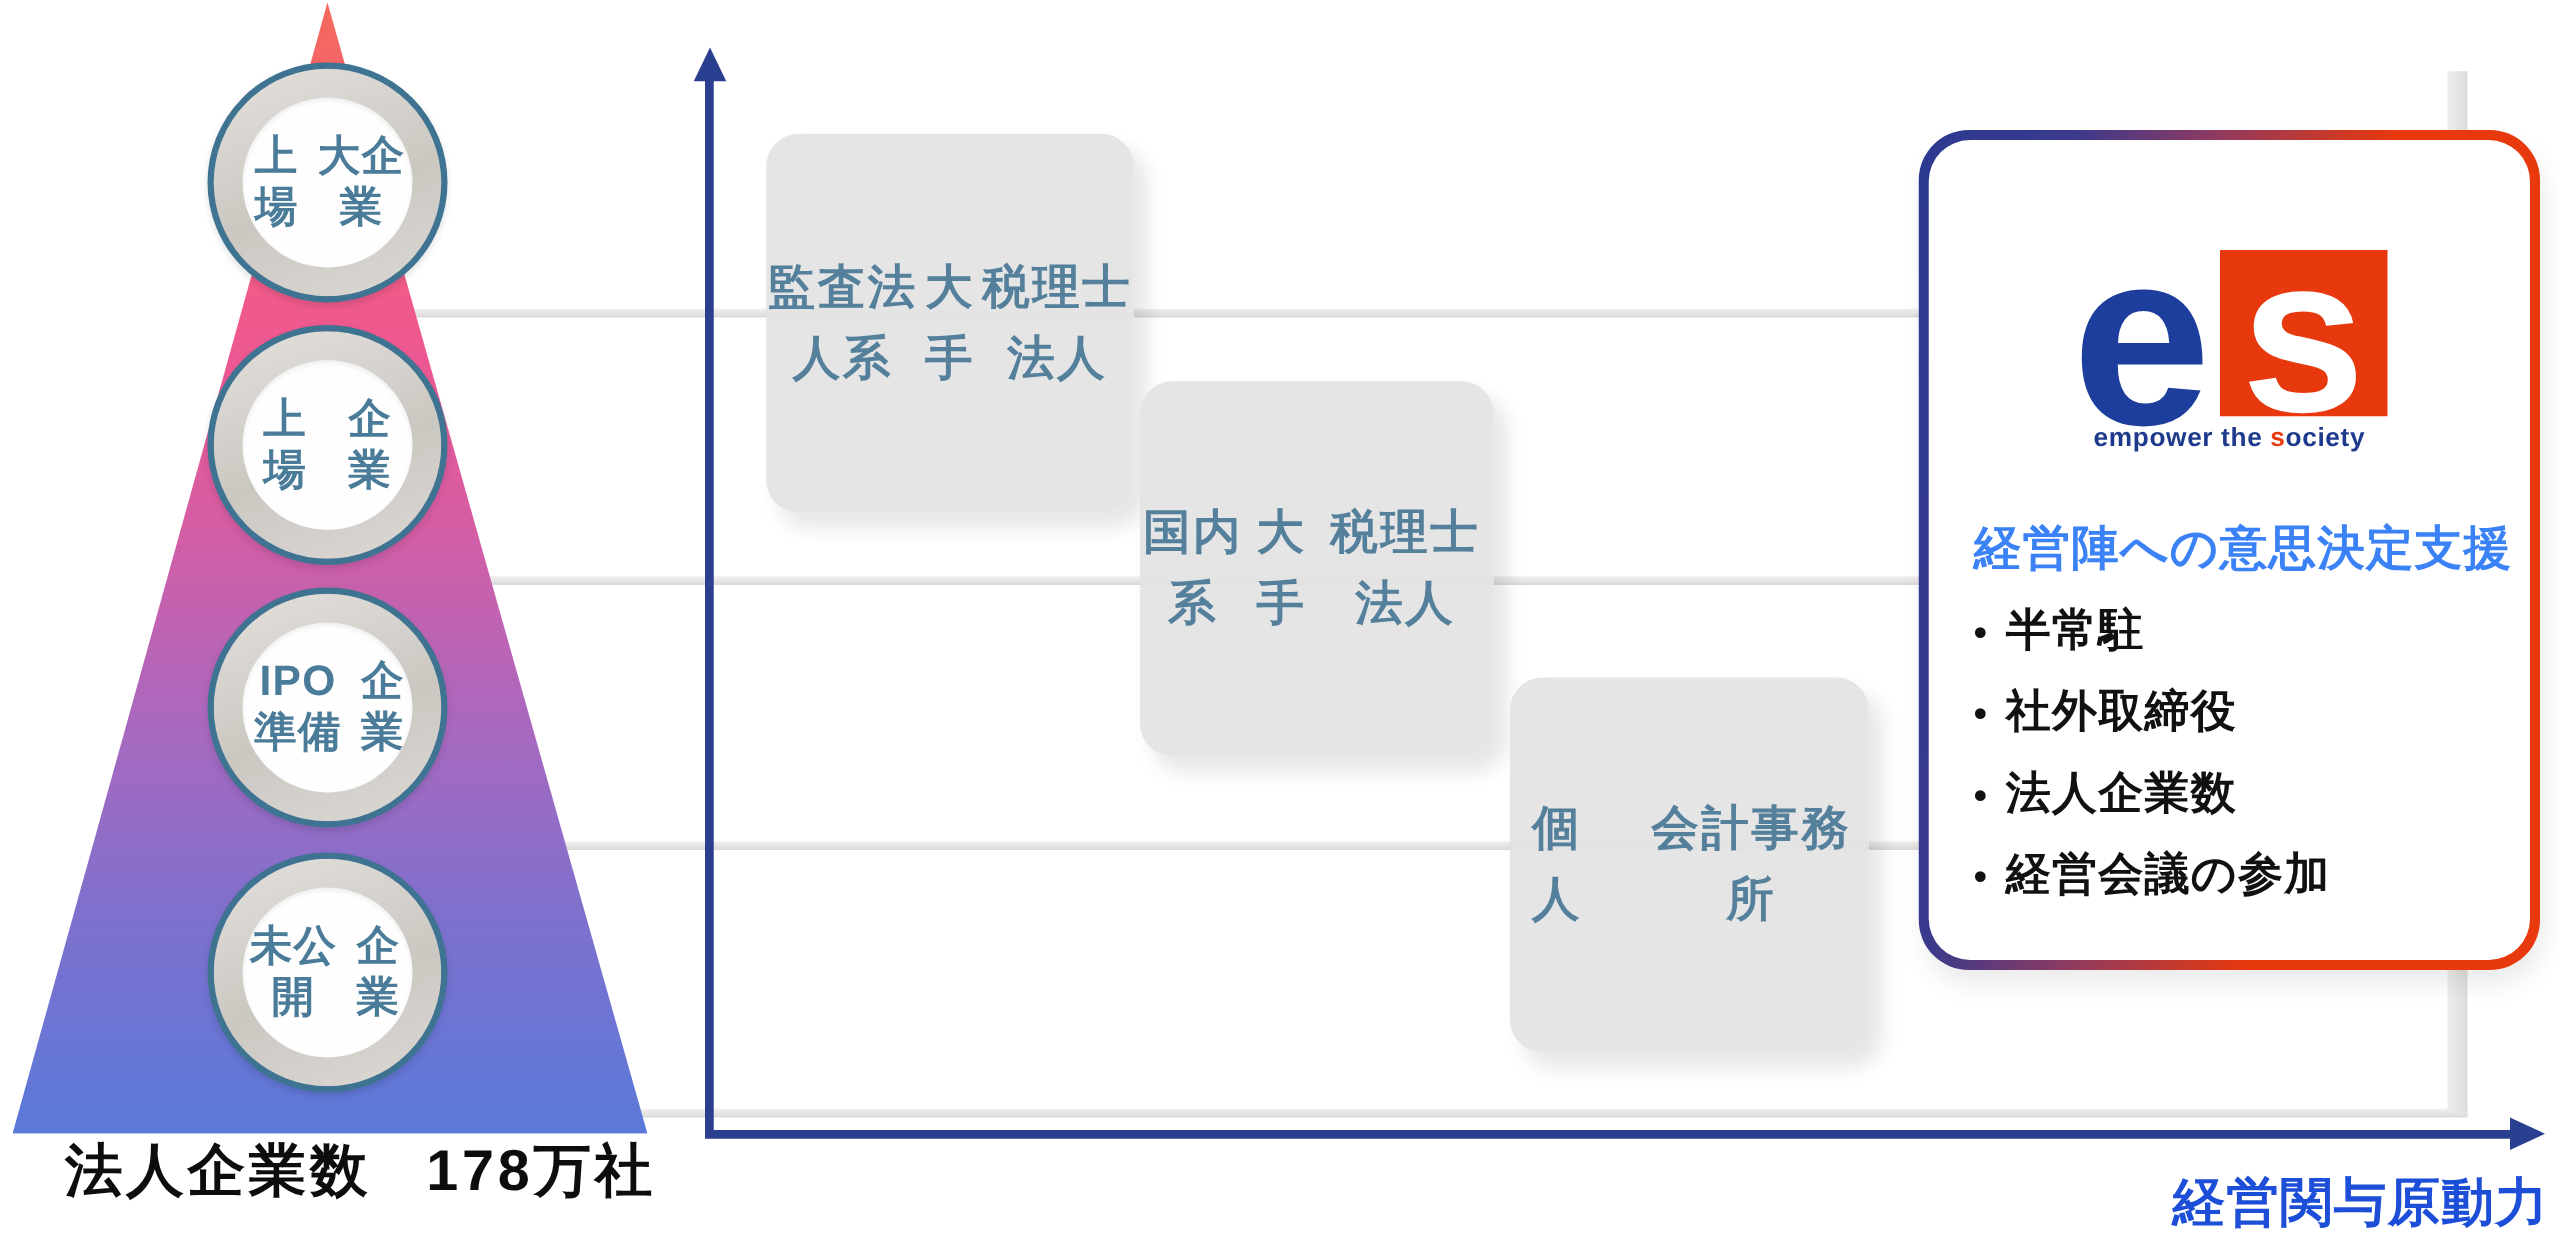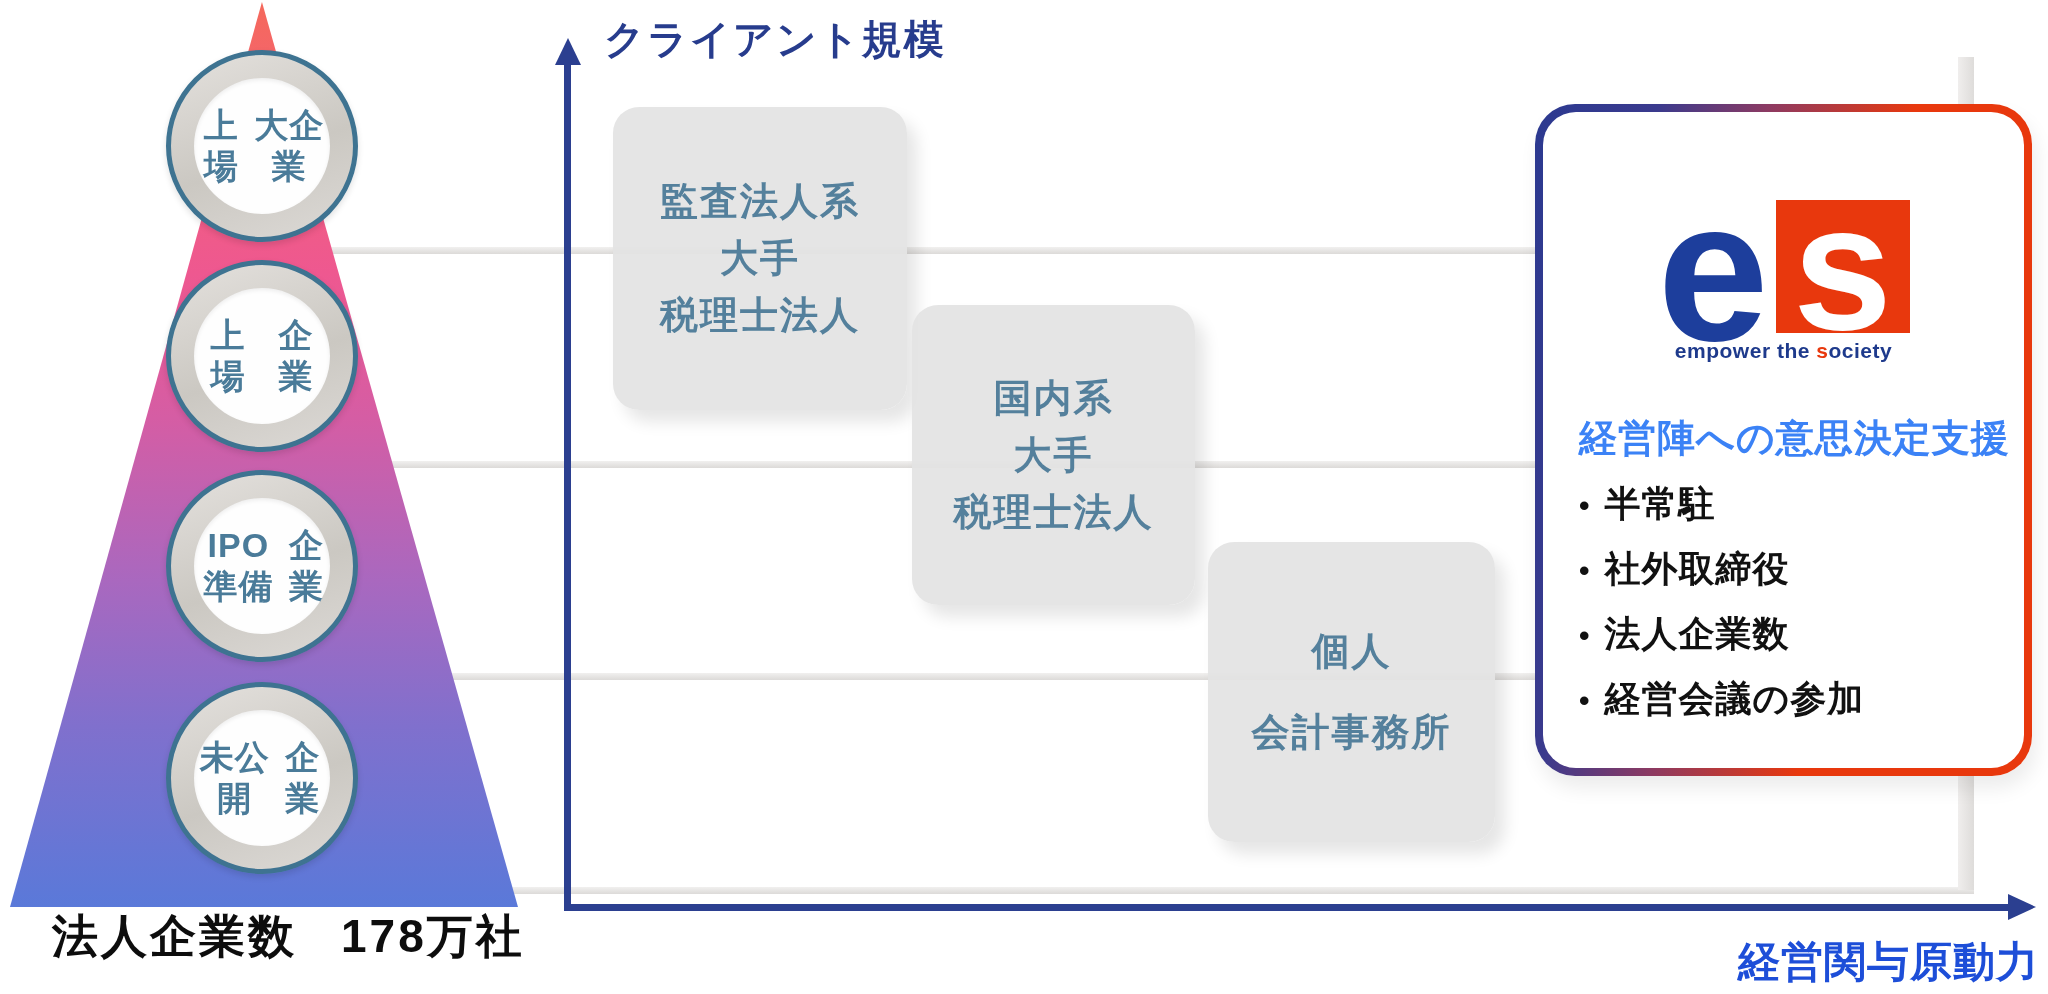--- a/index.html
+++ b/index.html
@@ -114,21 +114,21 @@
   }
   #footer-caption .caption-value { margin-left: 44px; margin-top: 30px; }
 
   
   .seg-box {
     position: absolute;
     border-radius: 26px;
     background: rgba(227, 227, 227, 0.92);
     box-shadow: 10px 12px 16px rgba(0,0,0,0.10);
     display: flex;
-    flex-direction: column;
+    flex-direction: row;
     align-items: center;
     justify-content: center;
     font-size: 38px;
     font-weight: 700;
     color: #54809c;
     line-height: 1.5;
     letter-spacing: 2px;
     text-align: center;
     z-index: 2;
   }
@@ -236,21 +236,20 @@
     <div class="pyr-inner">
       <div>未公開</div>
       <div>企業</div>
     </div>
   </div>
 
   <div class="axis" id="y-axis-line"></div>
   <div id="y-axis-arrow"></div>
   <div class="axis" id="x-axis-line"></div>
   <div id="x-axis-arrow"></div>
-  <div id="y-axis-label">クライアント規模</div>
   <div id="x-axis-label">経営関与原動力</div>
 
   <div id="footer-caption">
     <span class="caption-label">法人企業数</span><span class="caption-value">178万社</span>
   </div>
 
   <div class="seg-box" id="seg-box-1">
     <div>監査法人系</div>
     <div>大手</div>
     <div>税理士法人</div>

